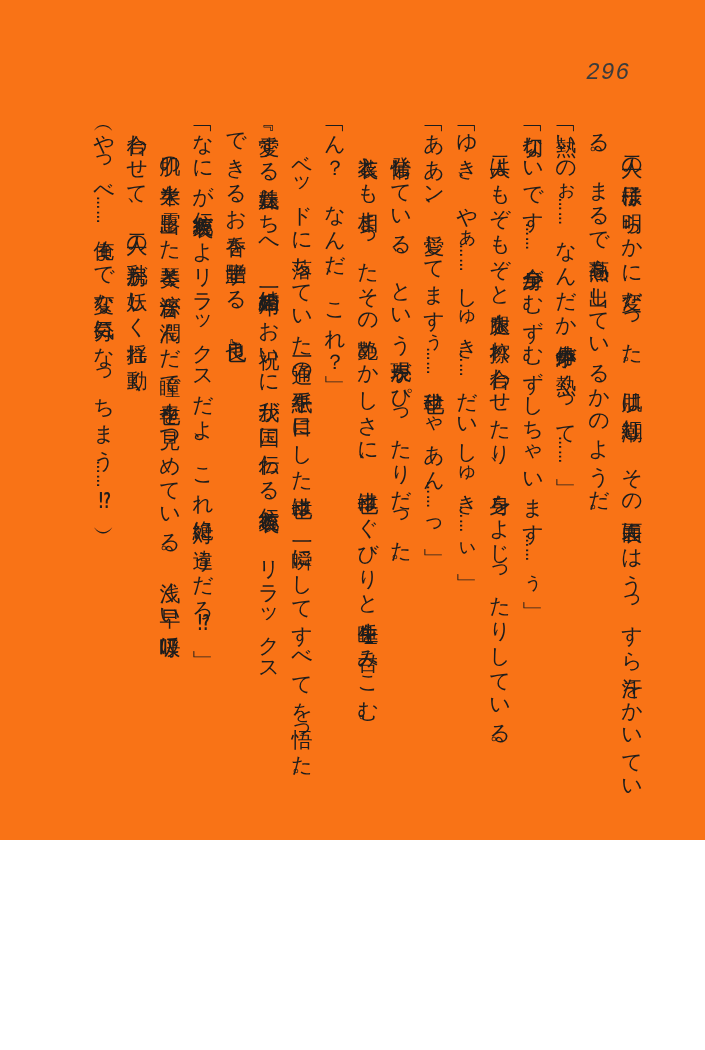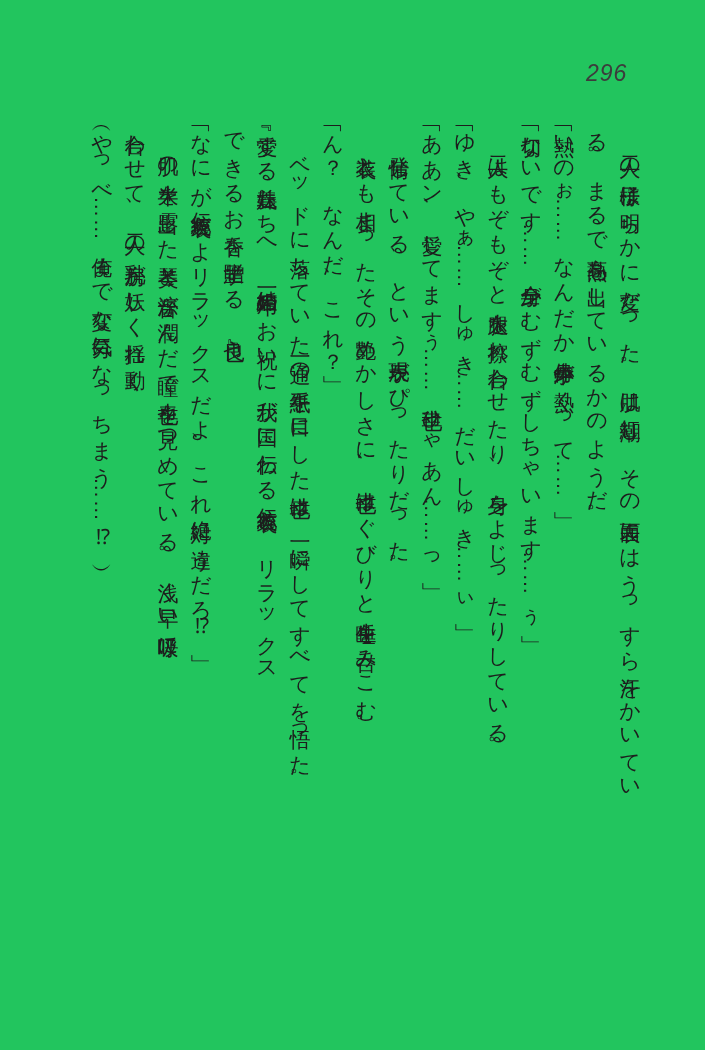--- a/index.html
+++ b/index.html
@@ -3,24 +3,24 @@
 <meta charset="utf-8">
 <style>
   html, body {
     margin: 0;
     padding: 0;
     background: #ffffff;
   }
   .page {
     position: relative;
     width: 705px;
-    height: 1050px;
-    background: #22c55e;
+    height: 840px;
+    background: #f97316;
     overflow: hidden;
-    font-family: Liberation Sans, sans-serif;
+    font-family: Liberation Mono, monospace;
   }
   .page-number {
     position: absolute;
     top: 60px;
     left: 586px;
     font-size: 23px;
     font-style: italic;
     color: #3c3c3c;
     letter-spacing: 1px;
   }

